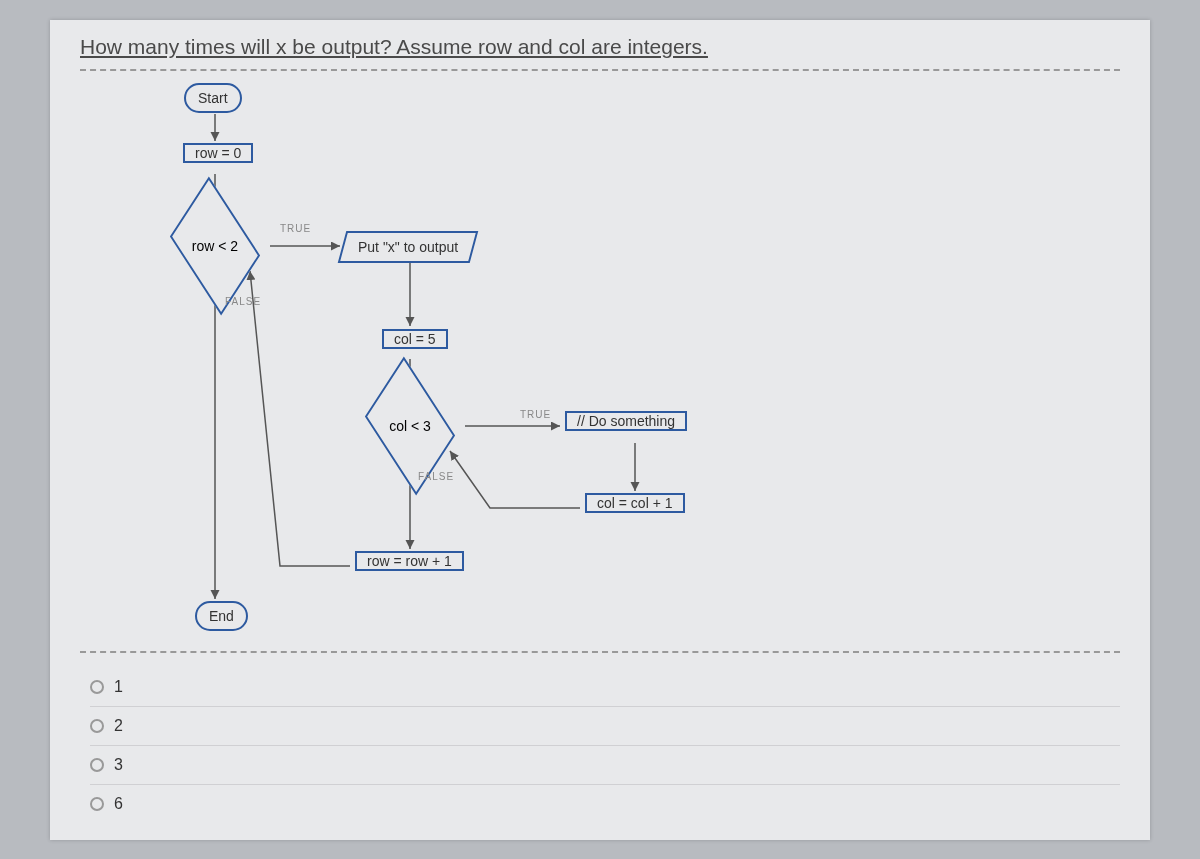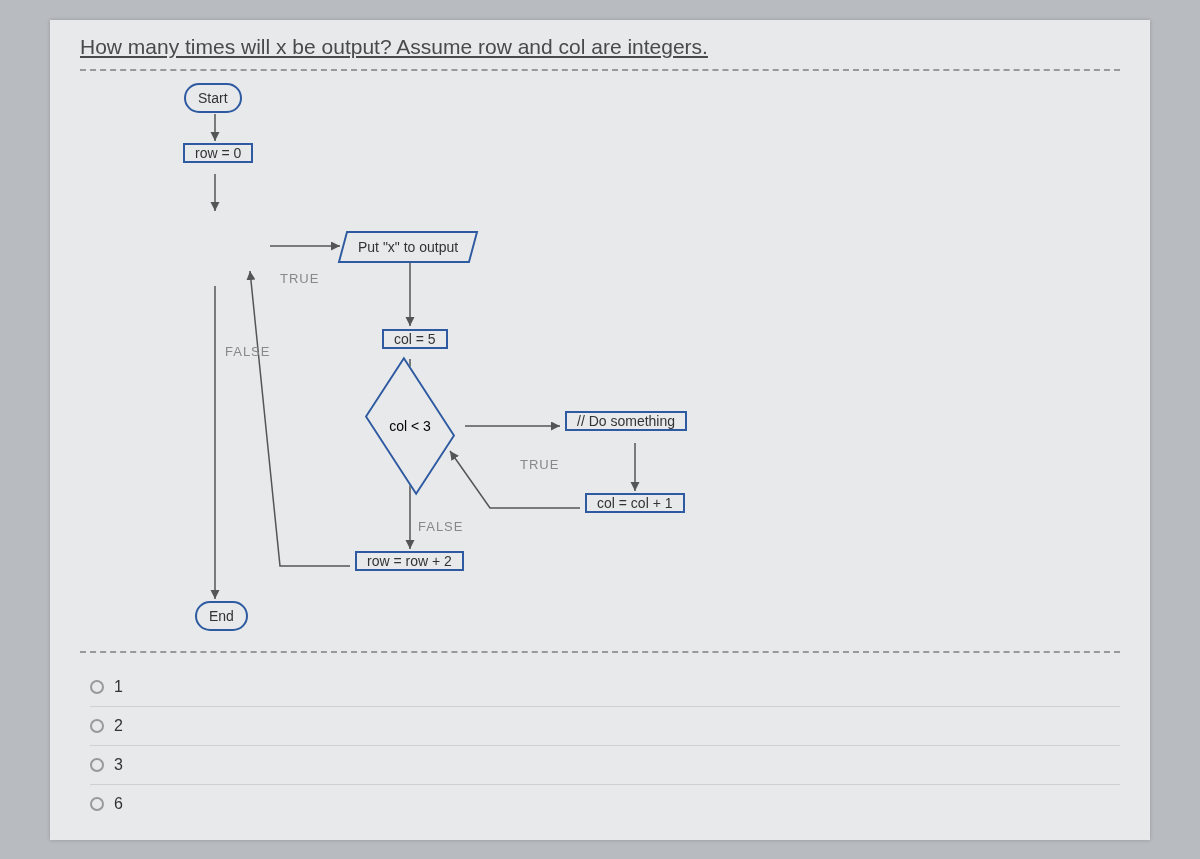--- a/index.html
+++ b/index.html
@@ -74,24 +74,23 @@
   .diamond-text {
     position: absolute;
     top: 50%; left: 50%;
     transform: translate(-50%, -50%);
     font-size: 14px;
     white-space: nowrap;
     z-index: 2;
   }
   .edge-label {
     position: absolute;
-    font-size: 13px;
+    font-size: 10px;
     color: #888;
     letter-spacing: 1px;
-    margin-top: 48px;
   }
   svg.arrows {
     position: absolute;
     top: 0; left: 0;
     width: 100%; height: 100%;
     pointer-events: none;
   }
   .answers-divider {
     border-top: 2px dashed #999;
     margin-top: 0;
@@ -156,20 +155,24 @@
     </svg>
 
     <div class="node terminal" style="left:104px; top:12px;">
       <span>Start</span>
     </div>
 
     <div class="node process" style="left:103px; top:72px;">
       <span>row = 0</span>
     </div>
 
+    <div class="diamond" style="left:89px; top:140px;">
+      <div class="diamond-shape"></div>
+      <div class="diamond-text">row &lt; 2</div>
+    </div>
     <div class="edge-label" style="left:200px; top:152px;">TRUE</div>
     <div class="edge-label" style="left:145px; top:225px;">FALSE</div>
 
     <div class="node io" style="left:262px; top:160px;">
       <span>Put "x" to output</span>
     </div>
 
     <div class="node process" style="left:302px; top:258px;">
       <span>col = 5</span>
     </div>
@@ -183,21 +186,21 @@
 
     <div class="node process" style="left:485px; top:340px;">
       <span>// Do something</span>
     </div>
 
     <div class="node process" style="left:505px; top:422px;">
       <span>col = col + 1</span>
     </div>
 
     <div class="node process" style="left:275px; top:480px;">
-      <span>row = row + 2</span>
+      <span>row = row + 1</span>
     </div>
 
     <div class="node terminal" style="left:115px; top:530px;">
       <span>End</span>
     </div>
   </div>
 
   <div class="answers-divider"></div>
 
   <div class="answers">

